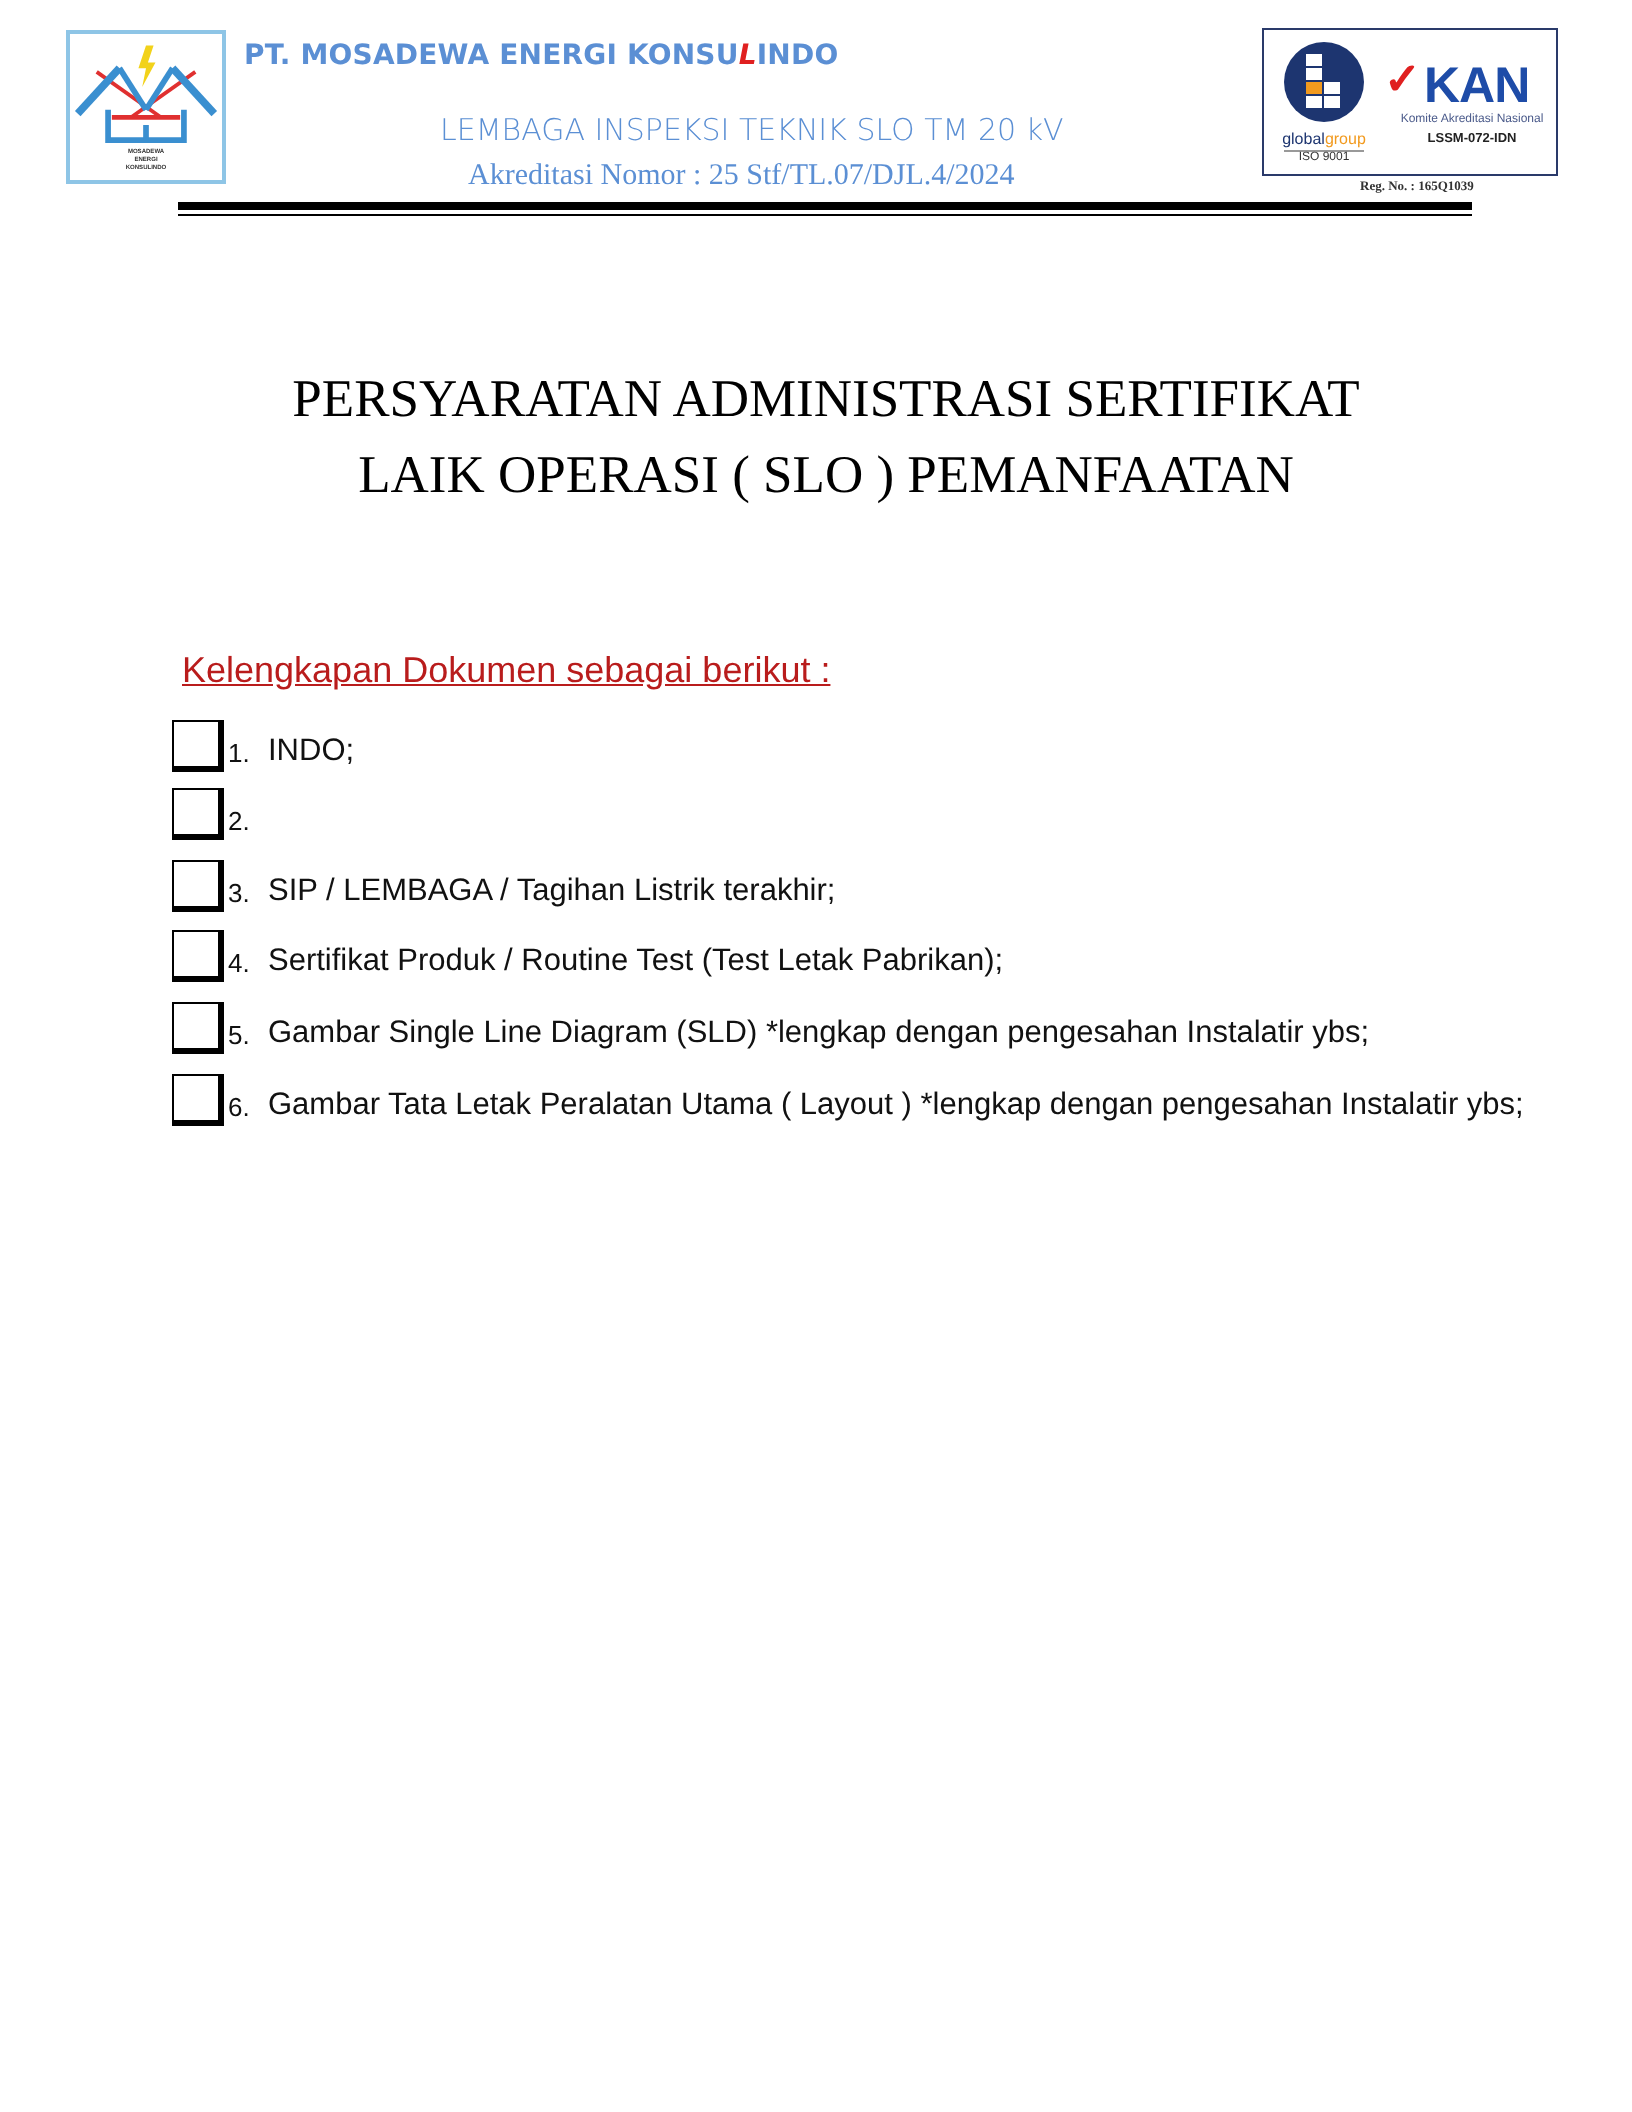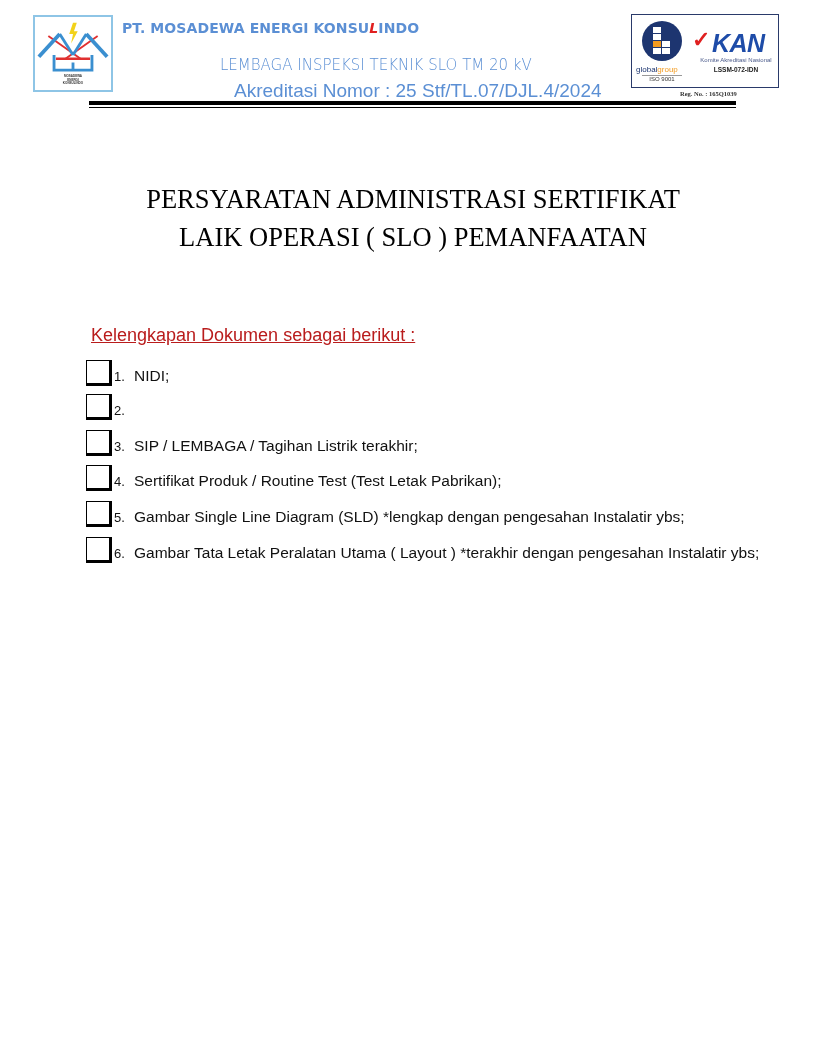--- a/index.html
+++ b/index.html
@@ -6,33 +6,33 @@
     html, body { width: 816px; height: 1056px; background: #ffffff; overflow: hidden; }
     body { position: relative; font-family: "Liberation Sans", sans-serif; color: #000; }
 
     
     .logo-left { position: absolute; left: 33px; top: 15px; width: 80px; height: 77px; border: 2px solid #8ec5e6; background: #fff; }
     .logo-left svg { width: 100%; height: 100%; display: block; }
 
     .company-name { position: absolute; left: 122px; top: 20px; font-family: "DejaVu Sans", sans-serif; font-weight: bold; font-size: 14px; color: #5b8fd4; letter-spacing: 0.1px; white-space: nowrap; }
     .company-name .accent-l { color: #e02020; font-style: italic; }
     .lembaga { position: absolute; left: 220px; top: 56px; font-family: "DejaVu Sans", sans-serif; font-size: 15px; color: #5b8fd4; white-space: nowrap; font-weight: 300; }
-    .akreditasi { position: absolute; left: 234px; top: 80px; font-family: Liberation Sans, sans-serif; font-size: 19px; color: #5b8fd4; white-space: nowrap; }
+    .akreditasi { position: absolute; left: 234px; top: 80px; font-family: Liberation Serif, serif; font-size: 15px; color: #5b8fd4; white-space: nowrap; }
 
     .logo-right { position: absolute; left: 631px; top: 14px; width: 148px; height: 74px; border: 1.5px solid #2a3a6a; background: #fff; }
     .gg { position: absolute; left: 4px; top: 4px; width: 52px; height: 66px; }
     .gg-circle { position: absolute; left: 6px; top: 2px; width: 40px; height: 40px; border-radius: 50%; background: #1d3570; }
     .gg-grid { position: absolute; left: 17px; top: 8px; width: 18px; height: 30px; }
     .gg-grid div { position: absolute; width: 8px; height: 6px; background: #fff; }
-    .gg-text { position: absolute; left: 0; top: 46px; width: 52px; font-size: 8px; color: #1d3570; white-space: nowrap; }
+    .gg-text { position: absolute; left: 0; top: 46px; width: 52px; text-align: center; font-size: 8px; color: #1d3570; white-space: nowrap; }
     .gg-text .orange { color: #f29a1e; }
     .gg-iso { position: absolute; left: 6px; top: 56px; width: 40px; text-align: center; font-size: 6px; color: #333; border-top: 1px solid #999; }
     .kan { position: absolute; left: 60px; top: 6px; width: 86px; height: 64px; }
     .kan-check { position: absolute; left: 0; top: 6px; font-size: 22px; font-weight: bold; color: #e02020; }
-    .kan-text { position: absolute; left: 20px; top: 8px; font-size: 25px; font-weight: bold; font-style: italic; color: #1e4ca8; letter-spacing: -0.5px; }
+    .kan-text { position: absolute; left: 20px; top: 8px; font-size: 25px; font-weight: bold; color: #1e4ca8; letter-spacing: -0.5px; }
     .kan-sub { position: absolute; left: 2px; top: 36px; width: 84px; text-align: center; font-size: 6px; color: #4a5a8a; white-space: nowrap; }
     .kan-lssm { position: absolute; left: 2px; top: 45px; width: 84px; text-align: center; font-size: 6.5px; font-weight: bold; color: #222; white-space: nowrap; }
     .reg-no { position: absolute; left: 680px; top: 90px; font-family: "Liberation Serif", serif; font-size: 6.5px; font-weight: bold; color: #333; white-space: nowrap; }
 
     .rule-thick { position: absolute; left: 89px; top: 101px; width: 647px; height: 4px; background: #000; }
     .rule-thin { position: absolute; left: 89px; top: 107px; width: 647px; height: 1px; background: #000; }
 
     
     .title { position: absolute; left: 0; top: 180px; width: 826px; text-align: center; font-family: "Liberation Serif", serif; font-size: 26.5px; line-height: 38px; color: #000; }
 
@@ -106,21 +106,21 @@
 <div class="title">
   <div>PERSYARATAN ADMINISTRASI SERTIFIKAT</div>
   <div>LAIK OPERASI ( SLO ) PEMANFAATAN</div>
 </div>
 
 <div class="intro">Kelengkapan Dokumen sebagai berikut :</div>
 
 <div class="item" style="top:360px;">
   <div class="checkbox"></div>
   <span class="num">1.</span>
-  <span class="label">NIDI;</span>
+  <span class="label">INDO;</span>
 </div>
 <div class="item" style="top:394px;">
   <div class="checkbox"></div>
   <span class="num">2.</span>
 </div>
 <div class="item" style="top:430px;">
   <div class="checkbox"></div>
   <span class="num">3.</span>
   <span class="label">SIP / LEMBAGA / Tagihan Listrik terakhir;</span>
 </div>
@@ -130,14 +130,14 @@
   <span class="label">Sertifikat Produk / Routine Test (Test Letak Pabrikan);</span>
 </div>
 <div class="item" style="top:501px;">
   <div class="checkbox"></div>
   <span class="num">5.</span>
   <span class="label">Gambar Single Line Diagram (SLD) *lengkap dengan pengesahan Instalatir ybs;</span>
 </div>
 <div class="item" style="top:537px;">
   <div class="checkbox"></div>
   <span class="num">6.</span>
-  <span class="label">Gambar Tata Letak Peralatan Utama ( Layout ) *terakhir dengan pengesahan Instalatir ybs;</span>
+  <span class="label">Gambar Tata Letak Peralatan Utama ( Layout ) *lengkap dengan pengesahan Instalatir ybs;</span>
 </div>
 
 </body></html>

